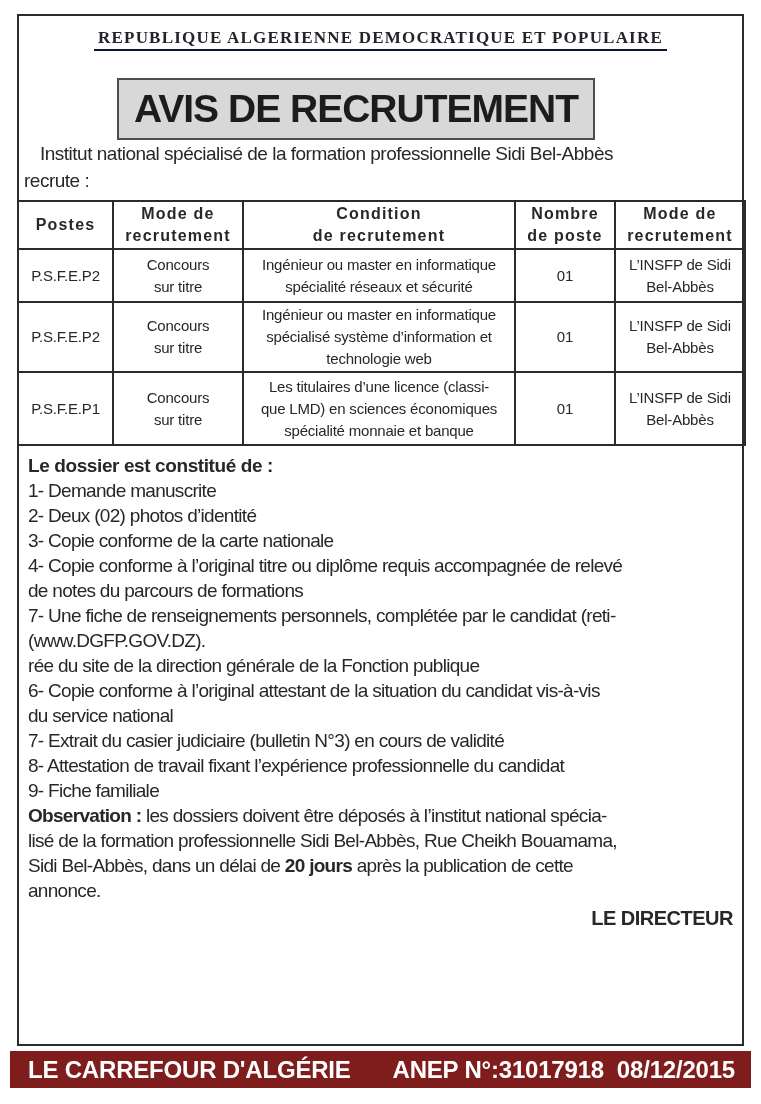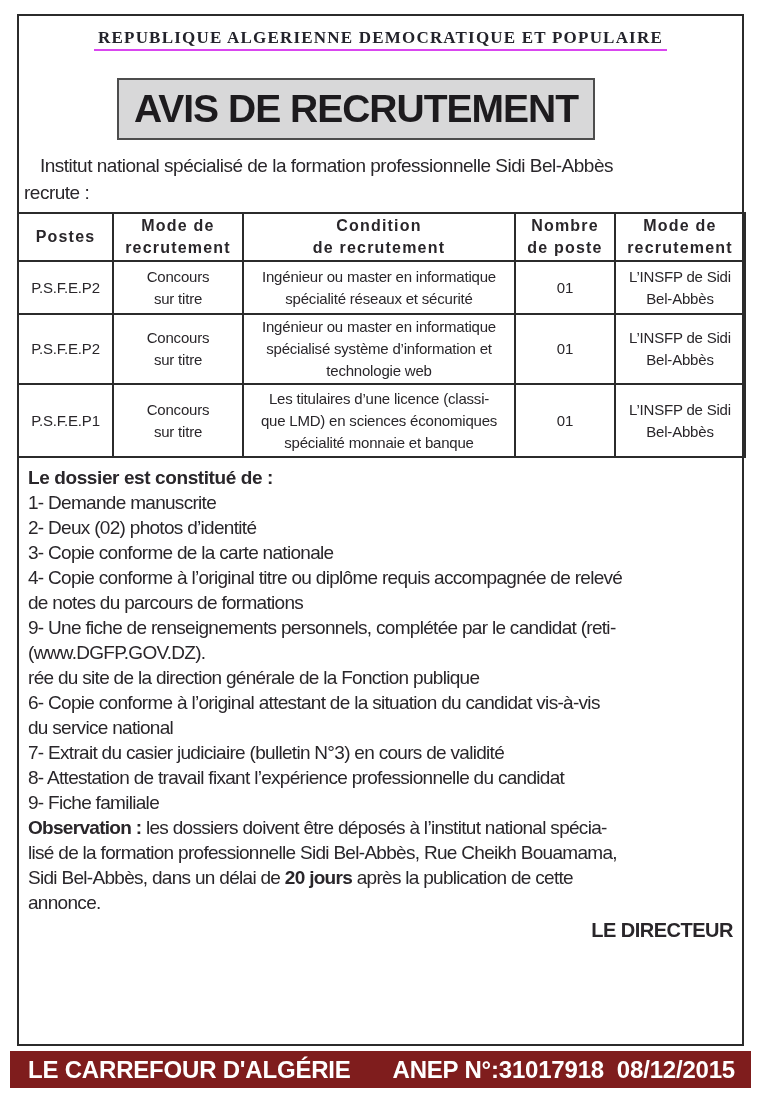--- a/index.html
+++ b/index.html
@@ -10,35 +10,35 @@
   }
   .page-border {
     position:absolute; left:17px; top:14px; width:727px; height:1032px;
     border:2px solid #2b2b2b; box-sizing:border-box;
   }
   .republic {
     margin-top:12px; text-align:center;
     font-family:"Liberation Serif", serif; font-weight:bold;
     font-size:17px; letter-spacing:1.2px; color:#23232b;
   }
-  .republic span { border-bottom:2px solid #d946ef; padding:0 4px 2px 4px; }
+  .republic span { border-bottom:2px solid #0f172a; padding:0 4px 2px 4px; }
   .ministry {
     margin-top:10px; text-align:center; font-weight:bold;
     font-size:20px; line-height:23px; letter-spacing:-1px; color:#242128;
   }
   .banner {
     margin:30px 0 0 98px; width:478px; height:62px;
     background:#d8d8d9; border:2px solid #4d4d4d; box-sizing:border-box;
     display:flex; align-items:center; justify-content:center;text-align:center;
   }
   .banner span {
     font-weight:bold; font-size:39px; letter-spacing:-1px; color:#1d1b1e;
   }
   .intro {
-    margin-top:12px; padding:0 10px 0 5px; text-indent:16px;
+    margin-top:0; padding:0 10px 0 5px; text-indent:16px;
     font-size:19px; line-height:27px; letter-spacing:-0.5px;
     white-space:pre-line;
   }
   table.rec-table {
     border-collapse:collapse; table-layout:fixed;
     width:727px; margin:6px 0 0 -2px;
   }
   .rec-table th, .rec-table td {
     border:2px solid #2b2b2b; text-align:center; vertical-align:middle;
     white-space:pre-line; padding:1px 0; overflow:hidden;
@@ -159,21 +159,21 @@
         </div>
       <div class="item" data-item="3">
           <span class="line">3- Copie conforme de la carte nationale</span>
           <span class="line"></span>
         </div>
       <div class="item" data-item="4">
           <span class="line">4- Copie conforme à l’original titre ou diplôme requis accompagnée de relevé</span>
           <span class="line">de notes du parcours de formations</span>
         </div>
       <div class="item" data-item="5">
-          <span class="line">9- Une fiche de renseignements personnels, complétée par le candidat (reti-</span>
+          <span class="line">7- Une fiche de renseignements personnels, complétée par le candidat (reti-</span>
           <span class="line">(www.DGFP.GOV.DZ).</span>
           <span class="line">rée du site de la direction générale de la Fonction publique</span>
         </div>
       <div class="item" data-item="6">
           <span class="line">6- Copie conforme à l’original attestant de la situation du candidat vis-à-vis</span>
           <span class="line">du service national</span>
         </div>
       <div class="item" data-item="7">
           <span class="line">7- Extrait du casier judiciaire (bulletin N°3) en cours de validité</span>
         </div>

